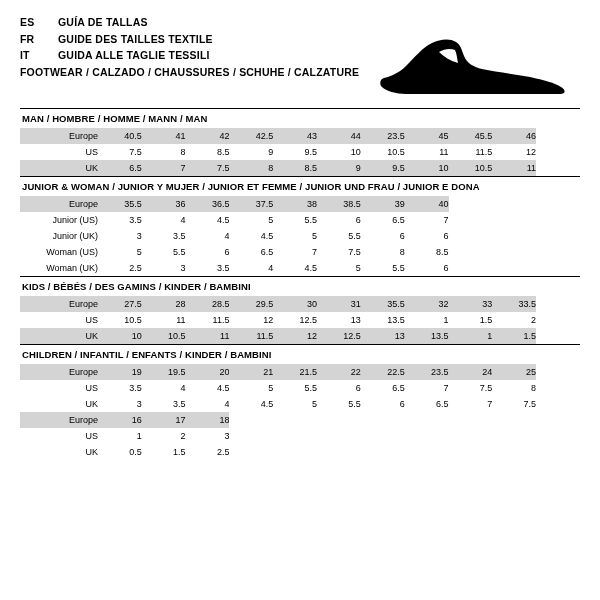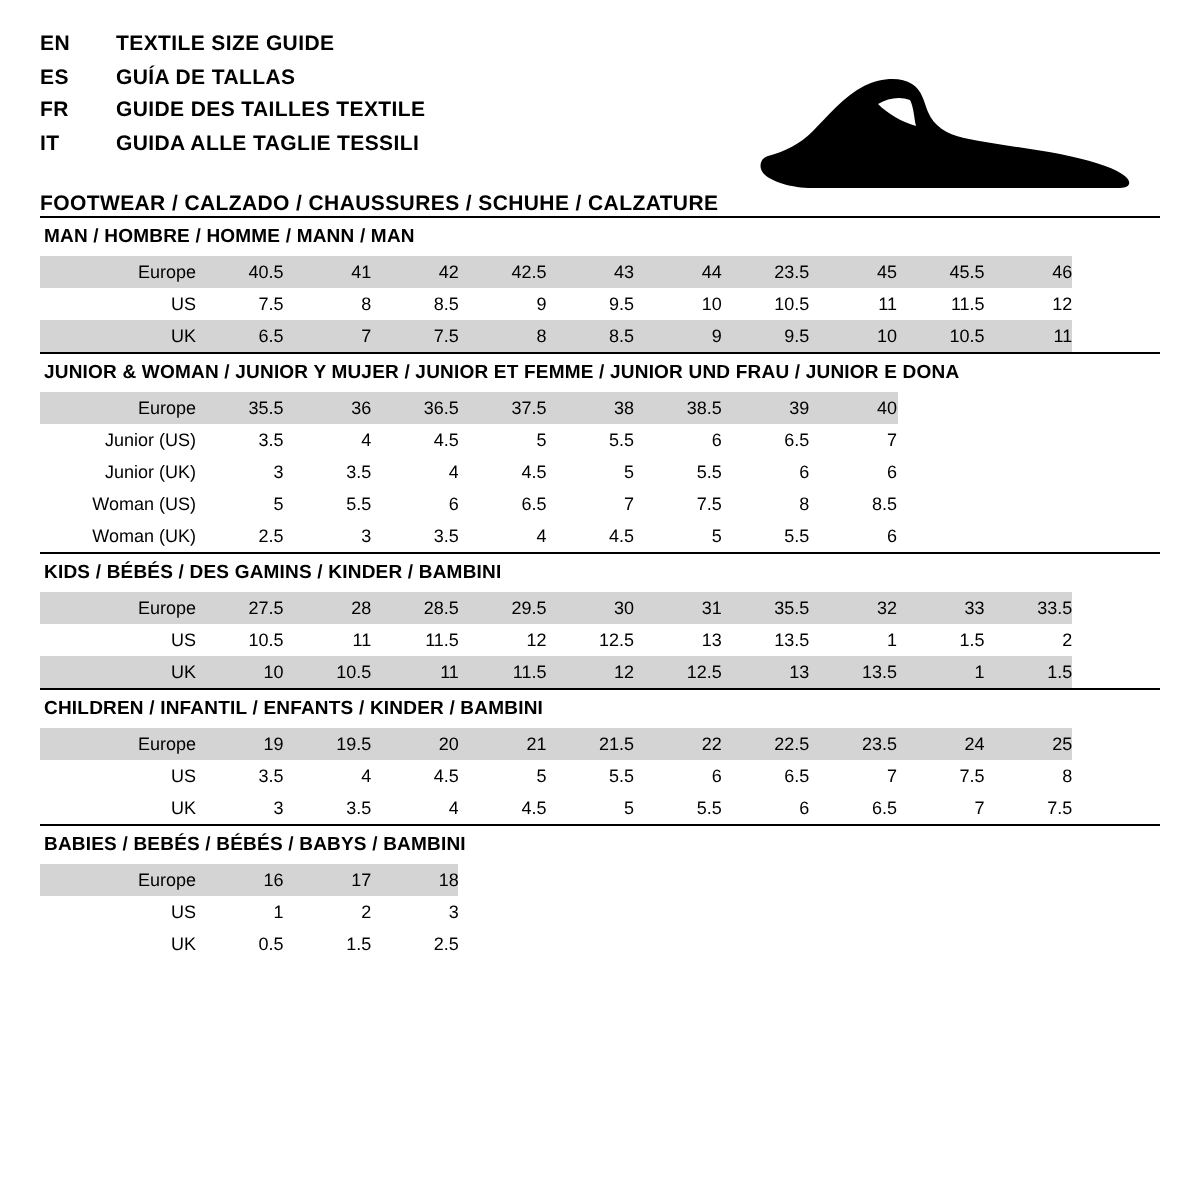--- a/index.html
+++ b/index.html
@@ -39,21 +39,21 @@
     letter-spacing: 0.2px;
   }
   .lang-code {
     width: 38px;
     flex: 0 0 38px;
   }
   .lang-text {
     flex: 1 1 auto;
   }
   .footwear-line {
-    margin-top: 14px;
+    margin-top: 0;
     font-size: 10.5px;
     font-weight: bold;
     letter-spacing: 0.2px;
   }
 
   
   .shoe {
     position: absolute;
     right: 12px;
     top: 20px;
@@ -98,24 +98,20 @@
     height: 10px;
   }
 </style>
 </head>
 <body>
 
 <div class="page">
 
   <div class="header">
     <div class="lang-list">
-        <div class="lang-row">
-          <span class="lang-code">EN</span>
-          <span class="lang-text">TEXTILE SIZE GUIDE</span>
-        </div>
         <div class="lang-row">
           <span class="lang-code">ES</span>
           <span class="lang-text">GUÍA DE TALLAS</span>
         </div>
         <div class="lang-row">
           <span class="lang-code">FR</span>
           <span class="lang-text">GUIDE DES TAILLES TEXTILE</span>
         </div>
         <div class="lang-row">
           <span class="lang-code">IT</span>
@@ -405,21 +401,20 @@
               <td>6</td>
               <td>6.5</td>
               <td>7</td>
               <td>7.5</td>
               <td style="background: rgb(255, 255, 255);"></td>
             </tr>
           </tbody>
         </table>
       </div>
       <div class="section">
-        <div class="section-title">BABIES / BEBÉS / BÉBÉS / BABYS / BAMBINI</div>
         <table class="size-table" style="width: 560px;">
           <colgroup>
             <col style="width: 78px;">
             <col style="width: 43.8182px;">
             <col style="width: 43.8182px;">
             <col style="width: 43.8182px;">
             <col style="width: 43.8182px;">
             <col style="width: 43.8182px;">
             <col style="width: 43.8182px;">
             <col style="width: 43.8182px;">

